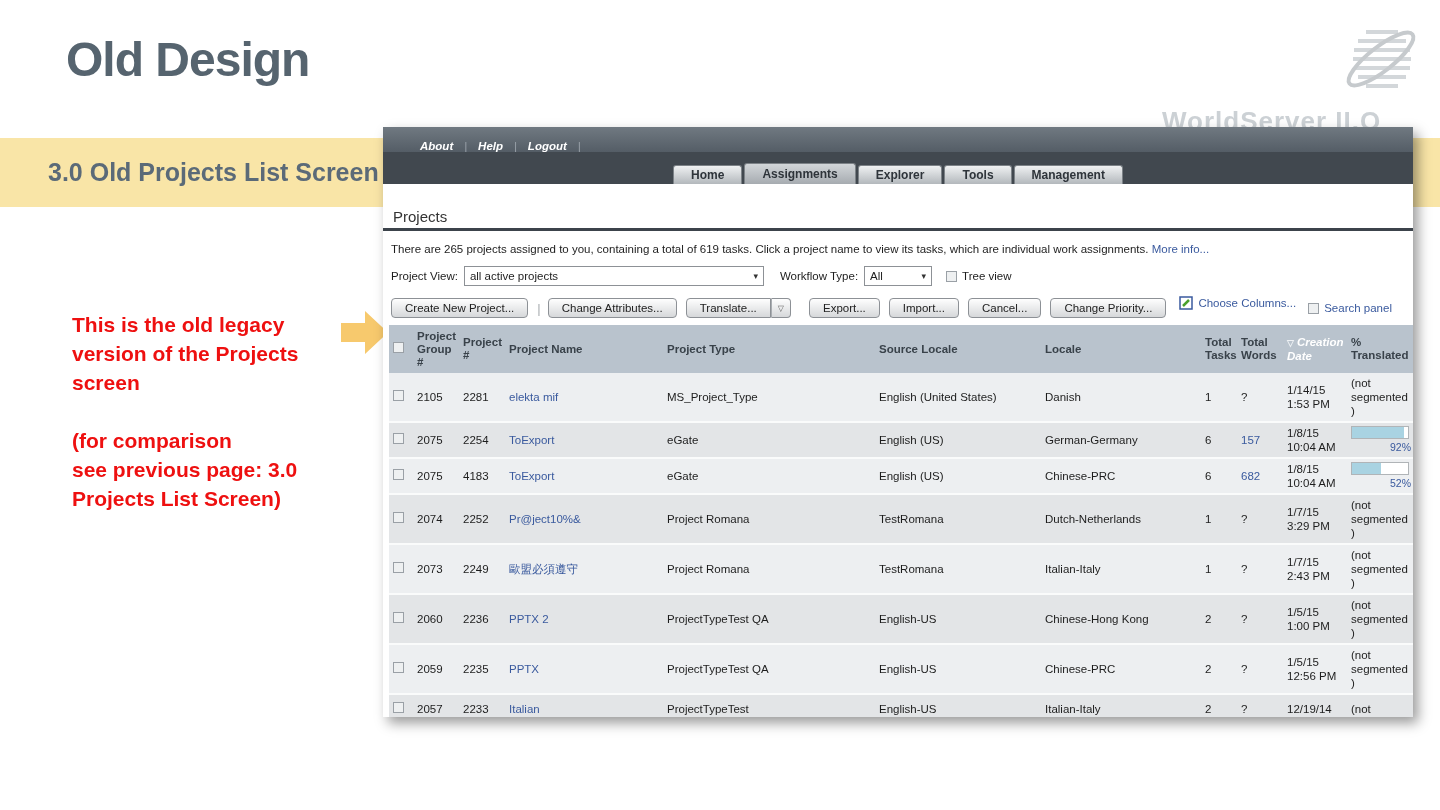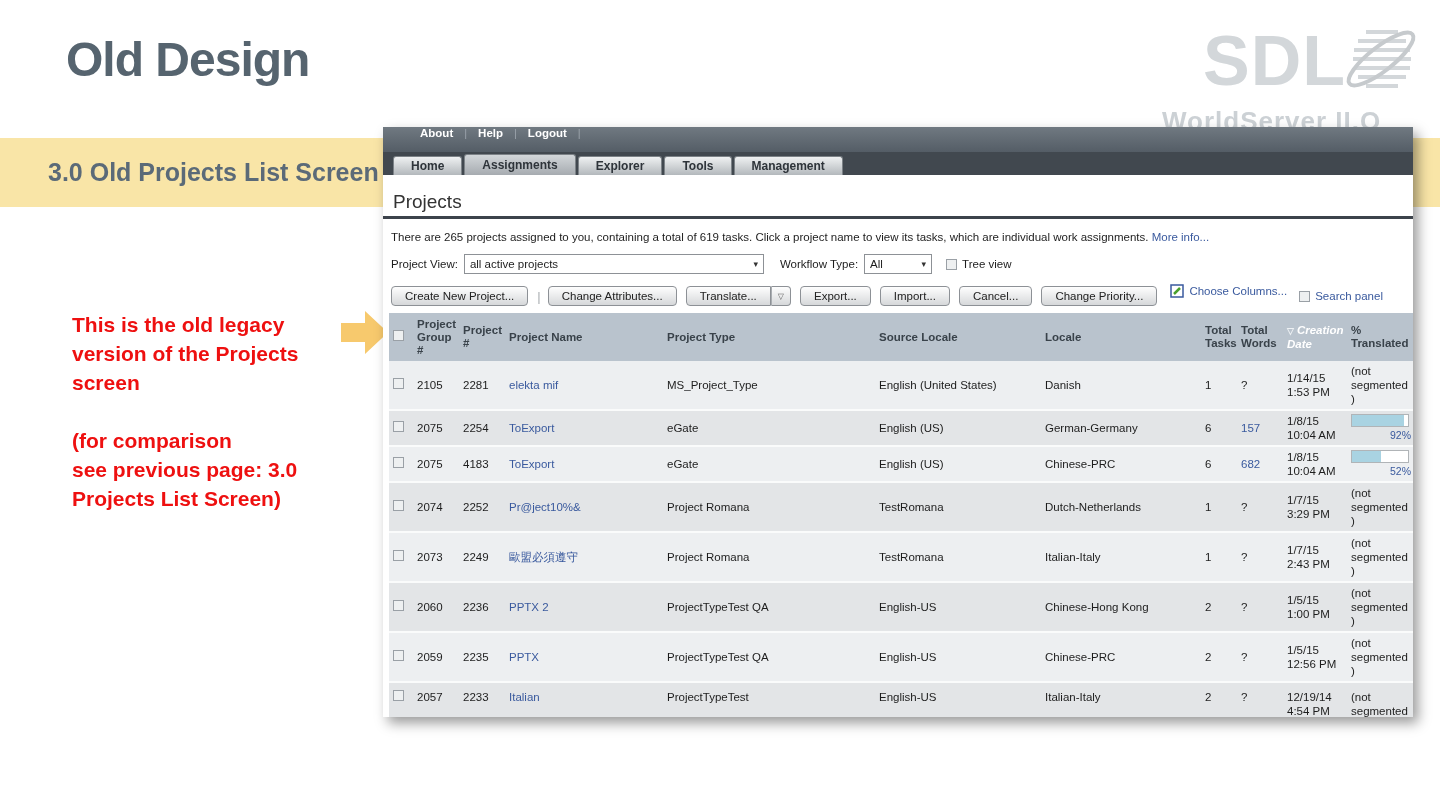--- a/index.html
+++ b/index.html
@@ -34,41 +34,41 @@
 
   
   .shot {
     position:absolute; left:383px; top:127px; width:1030px; height:590px;
     background:#fff; overflow:hidden;
     box-shadow:5px 6px 12px rgba(0,0,0,0.40);
     font-size:11.5px; color:#1d1d1d;
   }
   .utilbar {
     height:25px; background:linear-gradient(#707981,#545d66);
-    display:flex; align-items:flex-start; padding-left:26px;
+    display:flex; align-items:flex-end; padding-left:26px;font-style:italic;
   }
   .utilbar .ulink { color:#ffffff; font-weight:bold; font-size:11.5px; padding:0 11px; cursor:pointer; }
   .utilbar .sep { color:#9ba3ab; font-size:11px; }
 
   .tabstrip {
-    height:23px; background:#41484f; display:flex; align-items:flex-end; padding-left:10px;
+    height:32px; background:#41484f; display:flex; align-items:flex-end; padding-left:2px;justify-content:center;
   }
   .tab {
     height:19px; line-height:18px; padding:0 17px; margin-right:2px;
     background:linear-gradient(#eff1f2,#b3b8bc);
     border:1px solid #7c8287; border-bottom:none; border-radius:3px 3px 0 0;
     font-weight:bold; font-size:12px; color:#2e343a; cursor:pointer; white-space:nowrap;
   }
   .tab.active {
     height:21px; line-height:20px;
     background:linear-gradient(#d2d6d9,#a6abb0);
   }
 
   .page-heading {
-    padding:16px 10px 3px 10px; font-size:19px; color:#333;
+    padding:24px 10px 3px 10px; font-size:15px; color:#333;
     border-bottom:3px solid #3c434b; background:#fff;
   }
 
   .intro { margin:12px 8px 0 8px; font-size:11.5px; color:#1d1d1d; }
   .blue-link { color:#3a5a9e; cursor:pointer; }
 
   .filters { margin:11px 8px 0 8px; display:flex; align-items:center; font-size:11.5px; }
   .filters .flabel { margin-right:6px; white-space:nowrap; }
   .select {
     border:1px solid #8d9196; height:20px; background:#fff;
@@ -84,21 +84,21 @@
   }
   .cb-label { margin-left:5px; white-space:nowrap; }
 
   .toolbar { margin:10px 8px 0 8px; display:flex; align-items:center; }
   .btn {
     border:1px solid #8d9196; border-radius:4px;
     background:linear-gradient(#fefefe,#d6d8da);
     padding:3px 13px; font-size:11.5px; color:#222;
     white-space:nowrap; margin-right:9px; cursor:pointer;
   }
-  .btn-split { display:flex; margin-right:9px; }
+  .btn-split { display:flex; margin-right:18px; }
   .btn-split .btn { border-radius:4px 0 0 4px; margin-right:0; }
   .btn-drop {
     border:1px solid #8d9196; border-left:1px solid #a9adb1; border-radius:0 4px 4px 0;
     background:linear-gradient(#fefefe,#d6d8da); padding:3px 6px;
     font-size:8px; color:#666; display:flex; align-items:center; cursor:pointer;
   }
   .tb-divider { color:#a9adb1; margin:0 7px 0 0; font-size:13px; }
   .choose-cols { display:flex; align-items:center; margin:0 12px 10px 4px; cursor:pointer; }
   .choose-cols svg { margin-right:5px; }
   .search-panel { display:flex; align-items:center; cursor:pointer; }
@@ -125,21 +125,20 @@
   .bar-fill { height:100%; background:#a9d3e2; }
   .bar-label { width:60px; text-align:right; color:#3a5a9e; font-size:10.5px; margin-top:1px; }
 </style>
 </head>
 <body>
 
 <div class="slide-title">Old Design</div>
 
 <div class="logo">
   <div class="logo-row">
-    <span class="logo-brand">SDL</span>
     <span class="logo-globe">
       <svg width="82" height="82" viewBox="0 0 82 82">
         <g stroke="#d3d7da" stroke-width="4" fill="none">
           <line x1="26" y1="14" x2="58" y2="14"></line>
           <line x1="18" y1="23" x2="66" y2="23"></line>
           <line x1="14" y1="32" x2="70" y2="32"></line>
           <line x1="13" y1="41" x2="71" y2="41"></line>
           <line x1="14" y1="50" x2="70" y2="50"></line>
           <line x1="18" y1="59" x2="66" y2="59"></line>
           <line x1="26" y1="68" x2="58" y2="68"></line>

